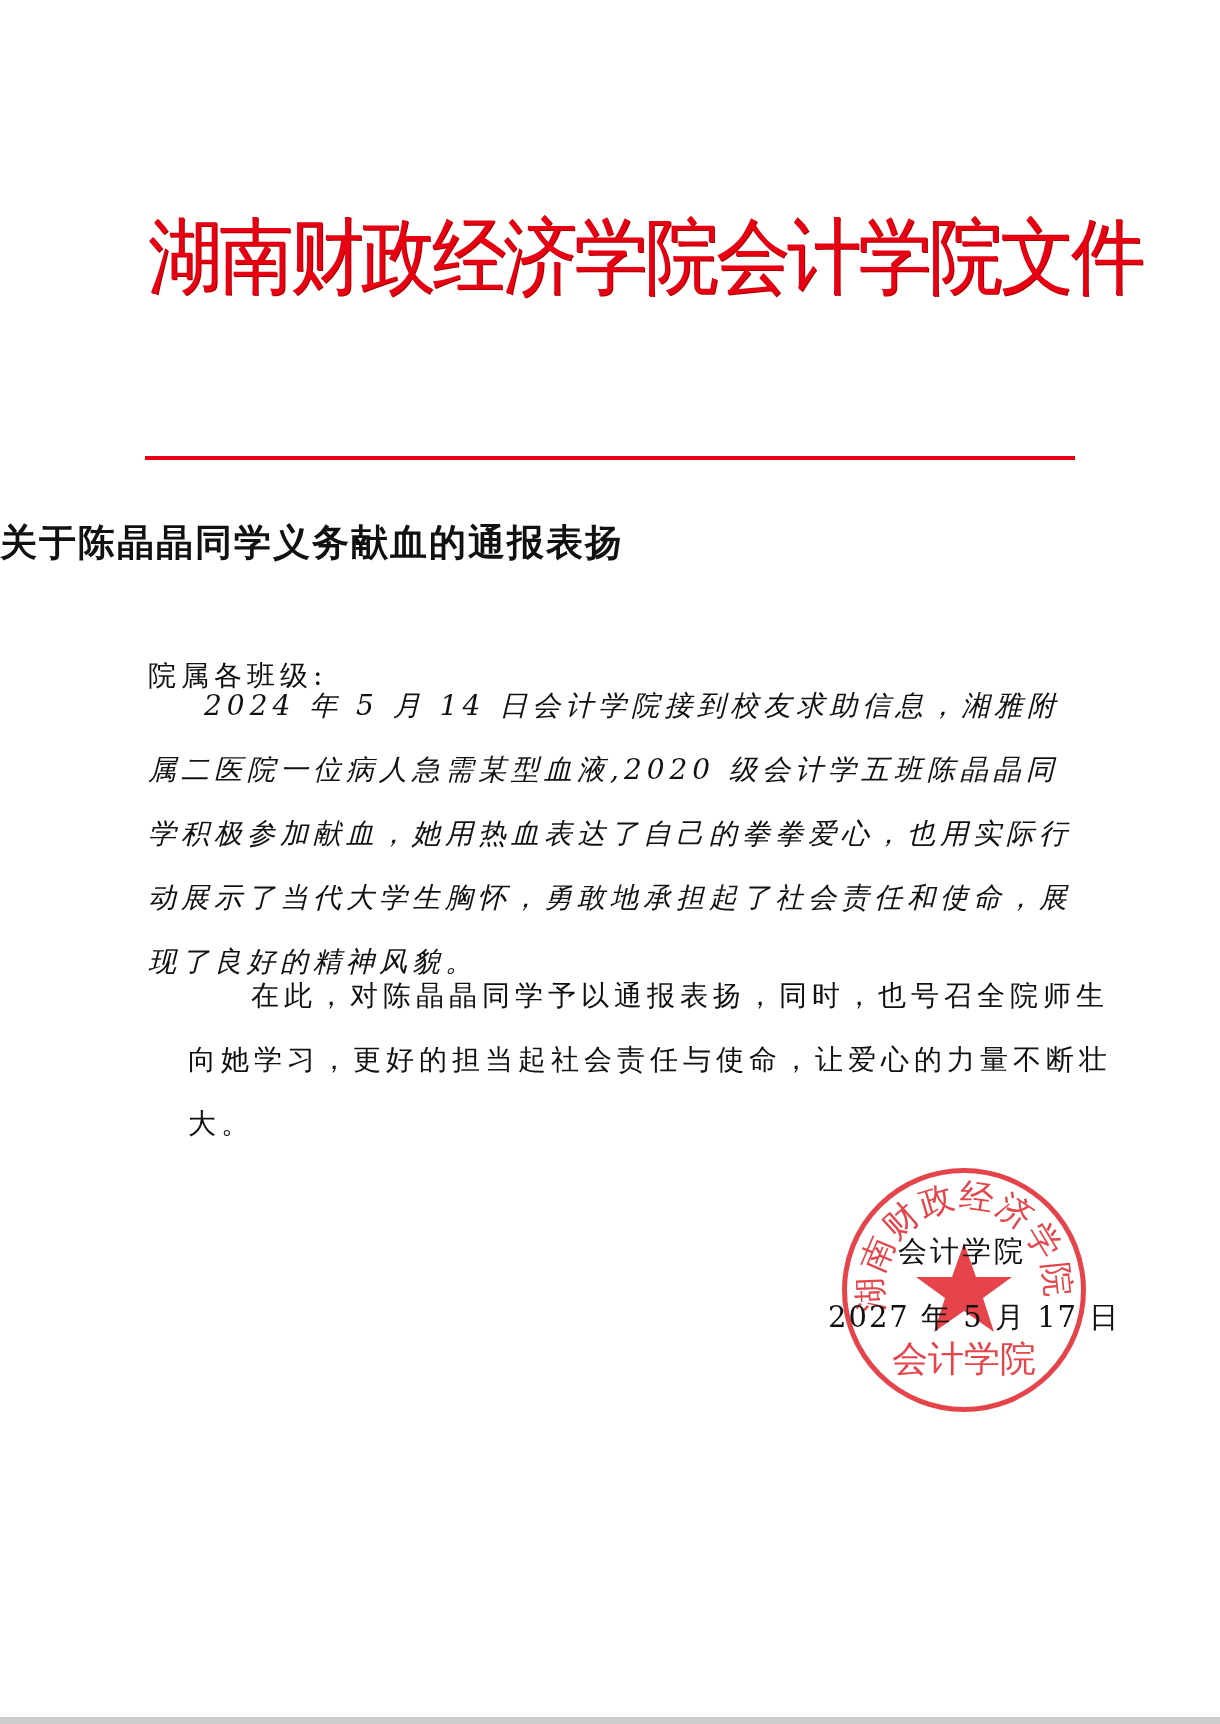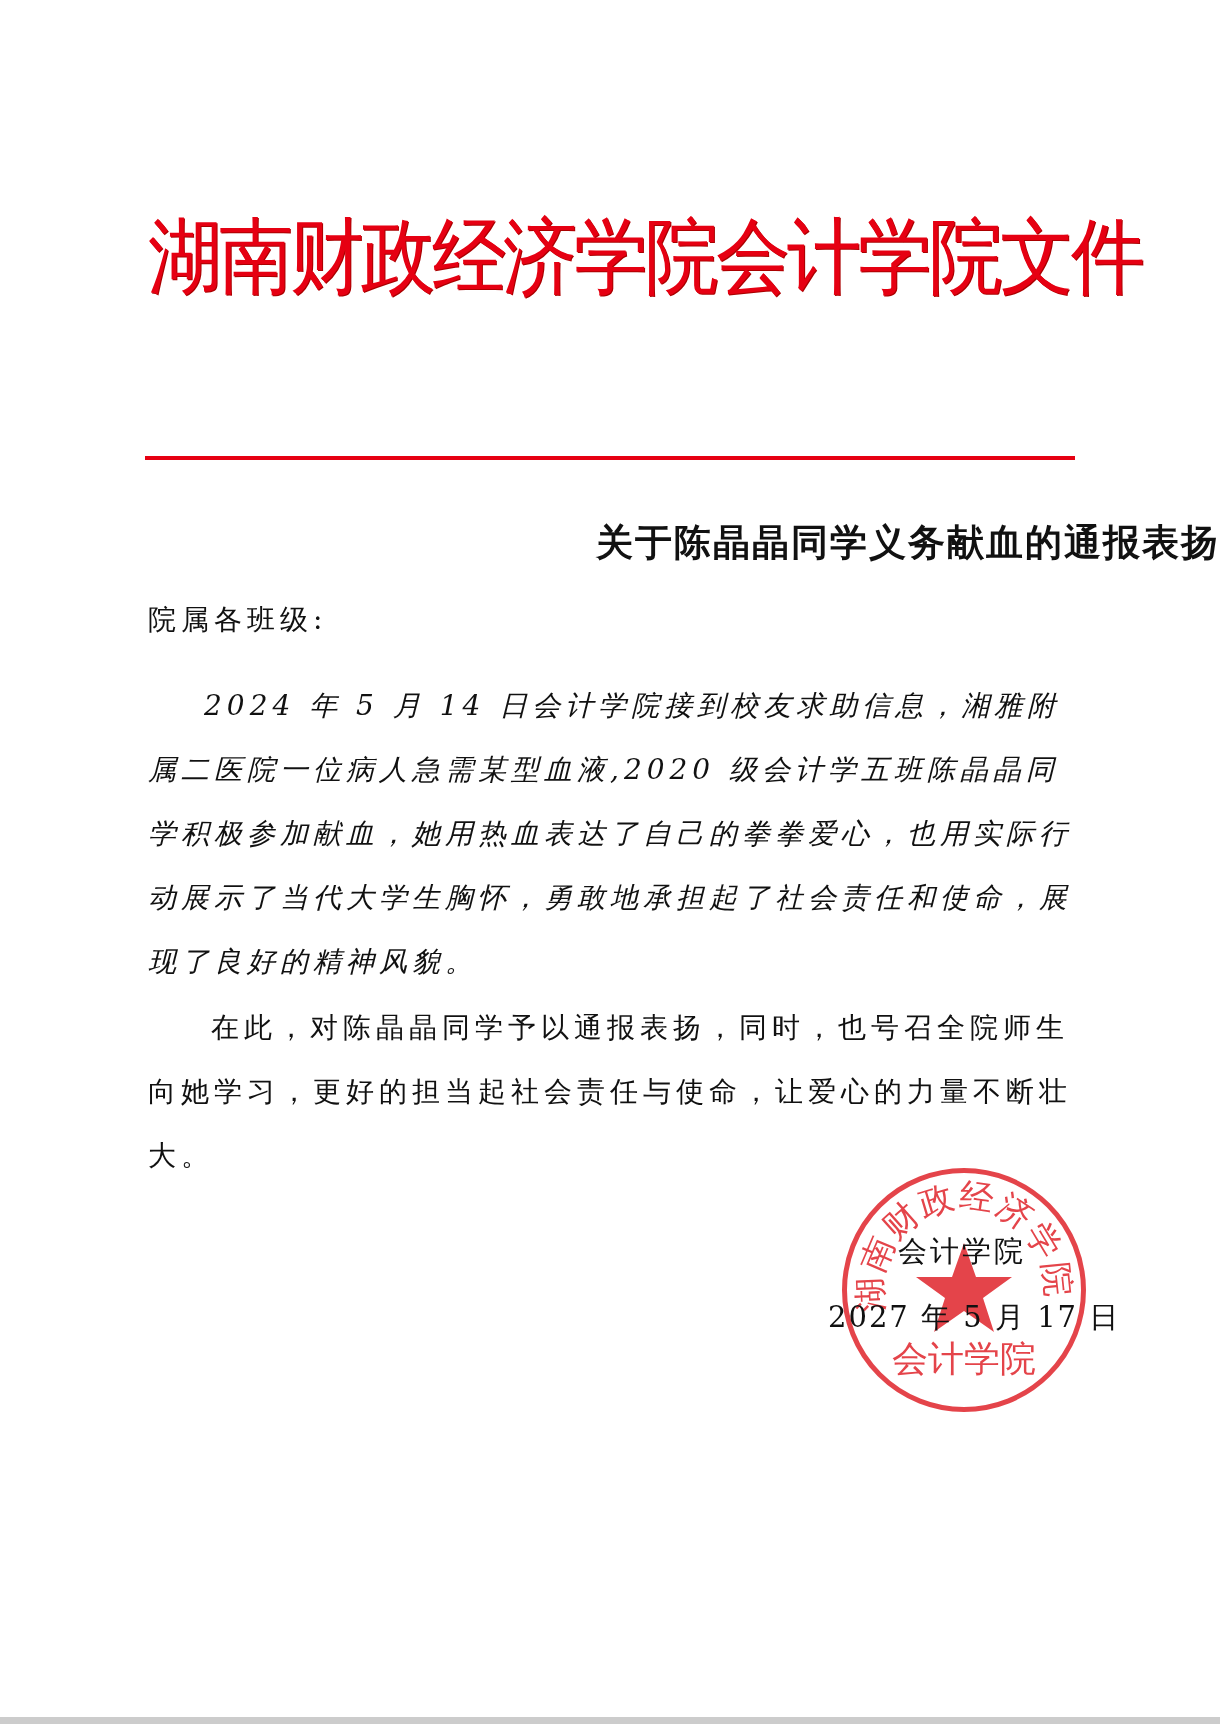--- a/index.html
+++ b/index.html
@@ -3,26 +3,26 @@
 <meta charset="utf-8">
 <style>
   html, body { margin:0; padding:0; }
   body { width:1220px; height:1724px; background:#fff; position:relative; overflow:hidden;
          font-family:"DejaVu Serif", "Liberation Serif", serif; color:#111; }
   .header-title { position:absolute; left:148px; top:200px; width:930px; height:100px;
          font-family:"DejaVu Sans", sans-serif; font-size:74px; color:#e60012; letter-spacing:-3px;
          line-height:100px; white-space:nowrap; transform:scaleY(1.12); transform-origin:left top;
          text-shadow:1px 1px 0 #a00; }
   .red-rule { position:absolute; left:145px; top:456px; width:930px; height:4px; background:#e60012; }
-  .doc-title { position:absolute; left:0; width:1220px; top:518px; text-align:right;
+  .doc-title { position:absolute; left:0; width:1220px; top:518px; text-align:left;
          font-family:"DejaVu Sans", sans-serif; font-size:37px; font-weight:bold; letter-spacing:2px; }
   .body-text { position:absolute; left:148px; width:942px; font-size:28px; line-height:64px; letter-spacing:5px; }
-  .salutation { top:588px; }
+  .salutation { top:644px; }
   .para1 { top:674px; text-indent:56px;font-style:italic; }
-  .para2 { top:996px; text-indent:63px; }
+  .para2 { top:964px; text-indent:63px;margin-left:40px; }
   .seal { position:absolute; left:842px; top:1168px; width:244px; height:244px; border-radius:50%;
           border:5px solid #e0242b; box-sizing:border-box; opacity:0.85; }
   .seal svg { position:absolute; left:0; top:0; }
   .sign-org { position:absolute; left:898px; top:1232px; font-size:29px; letter-spacing:3px; }
   .sign-date { position:absolute; left:828px; top:1298px; font-size:29px; letter-spacing:2px; }
   .bottom-bar { position:absolute; left:0; top:1717px; width:1220px; height:7px; background:#cccccc; }
 </style>
 </head>
 <body>
 

